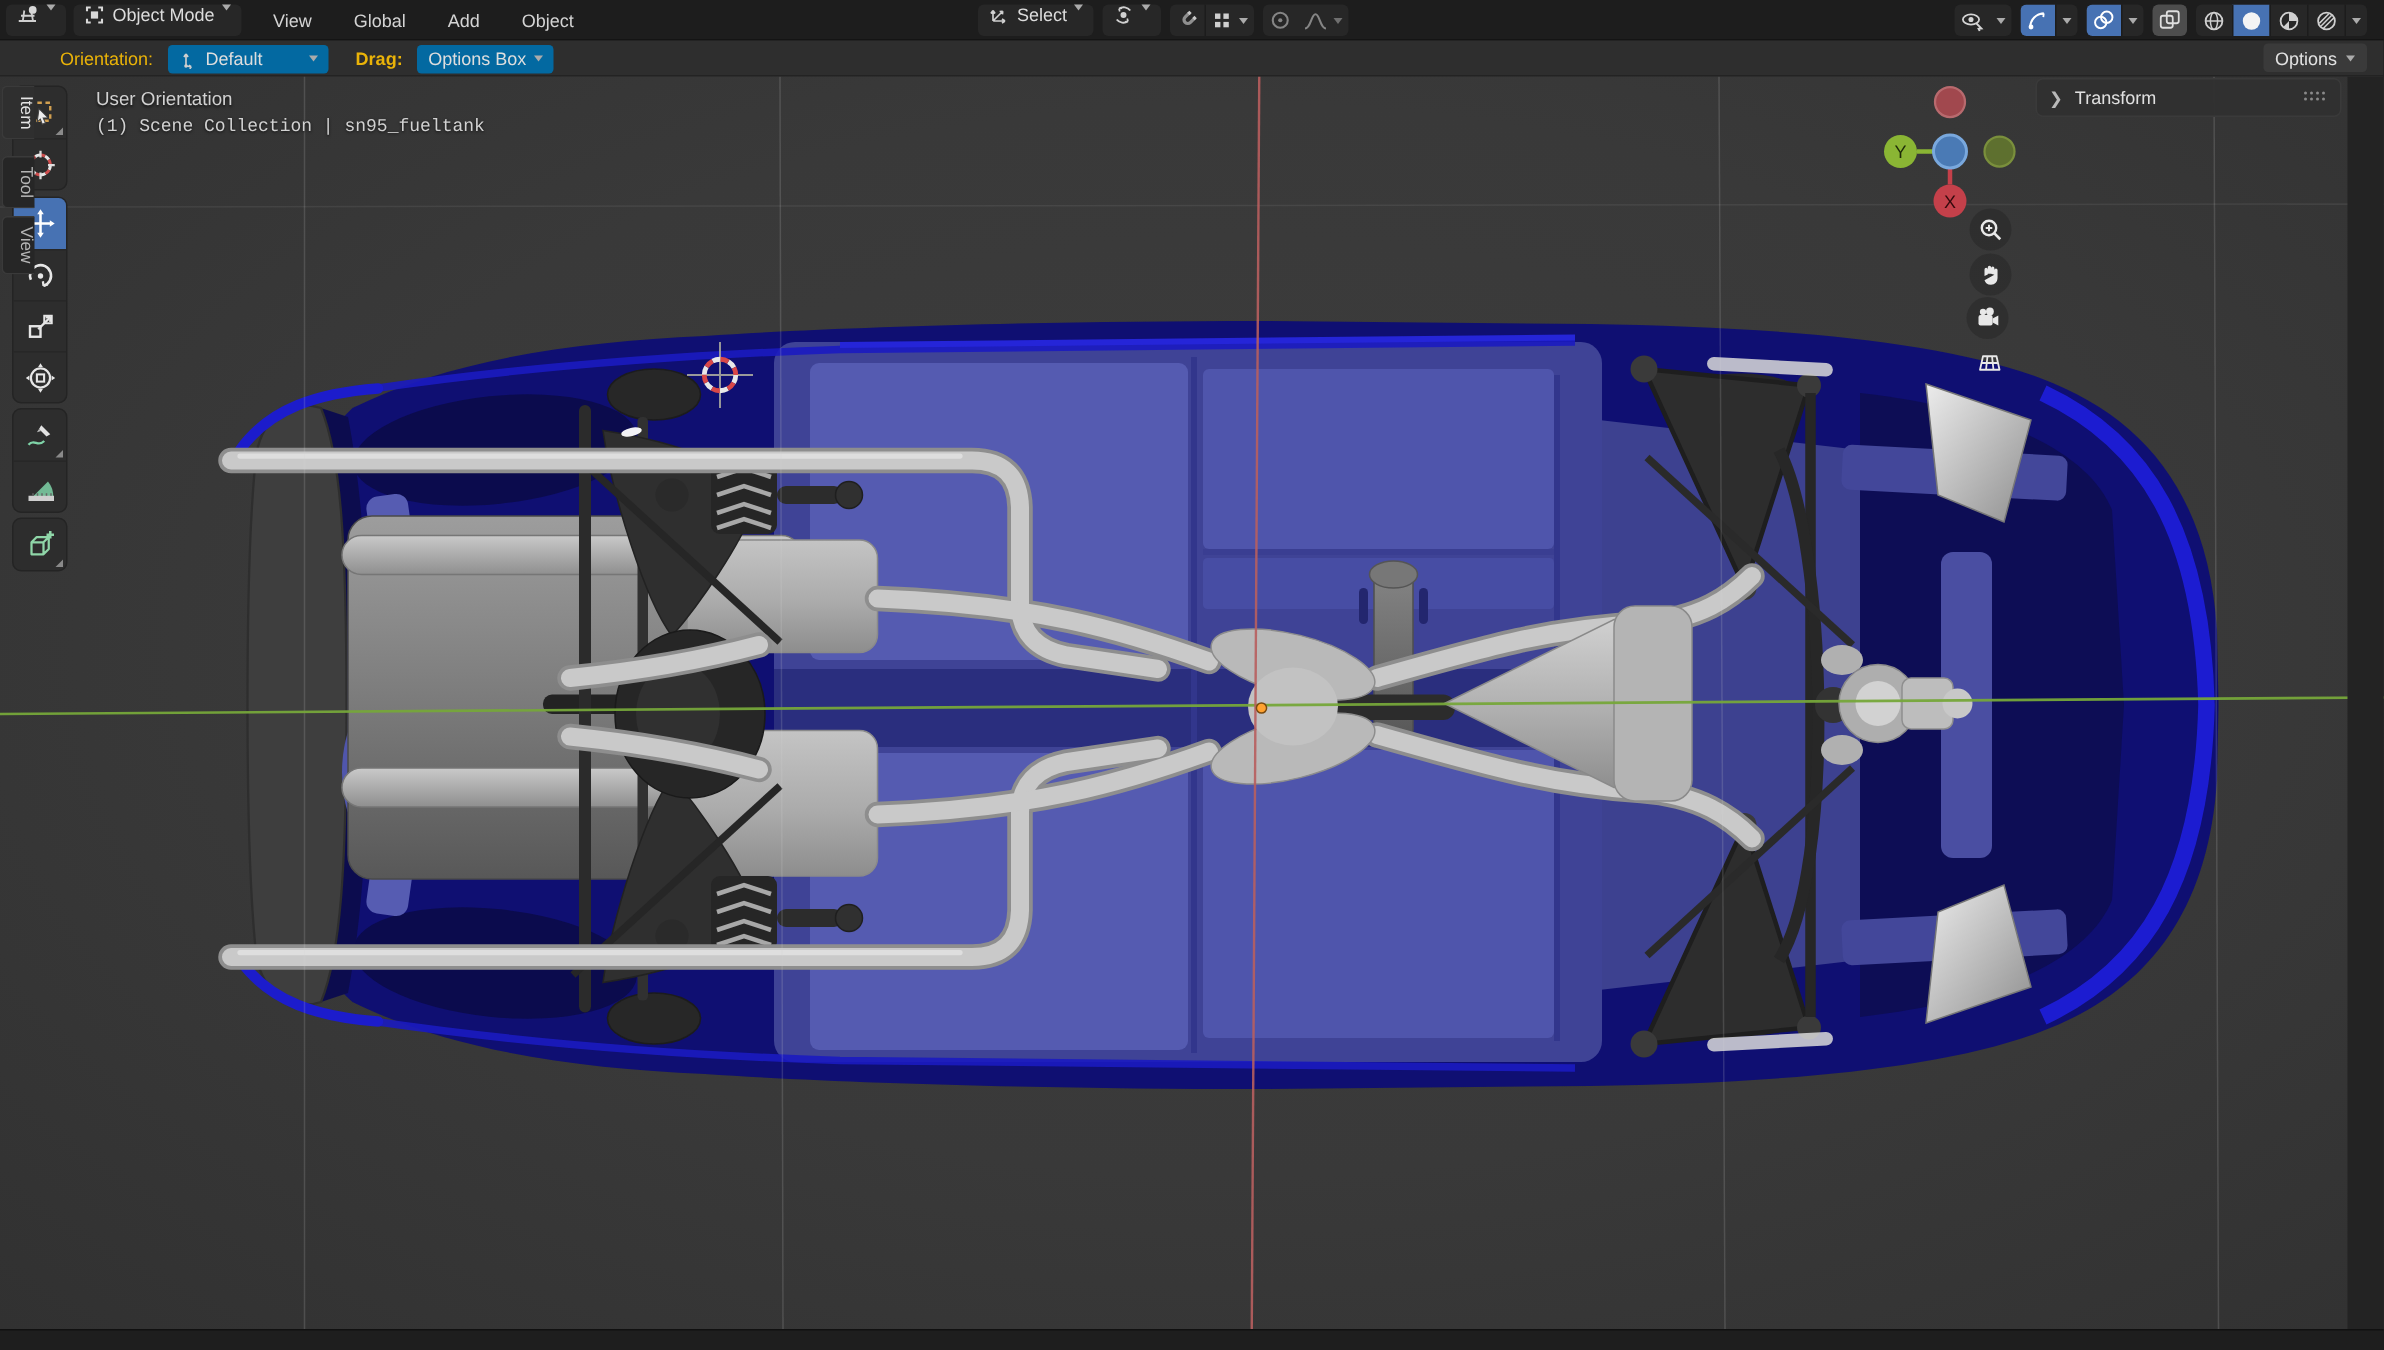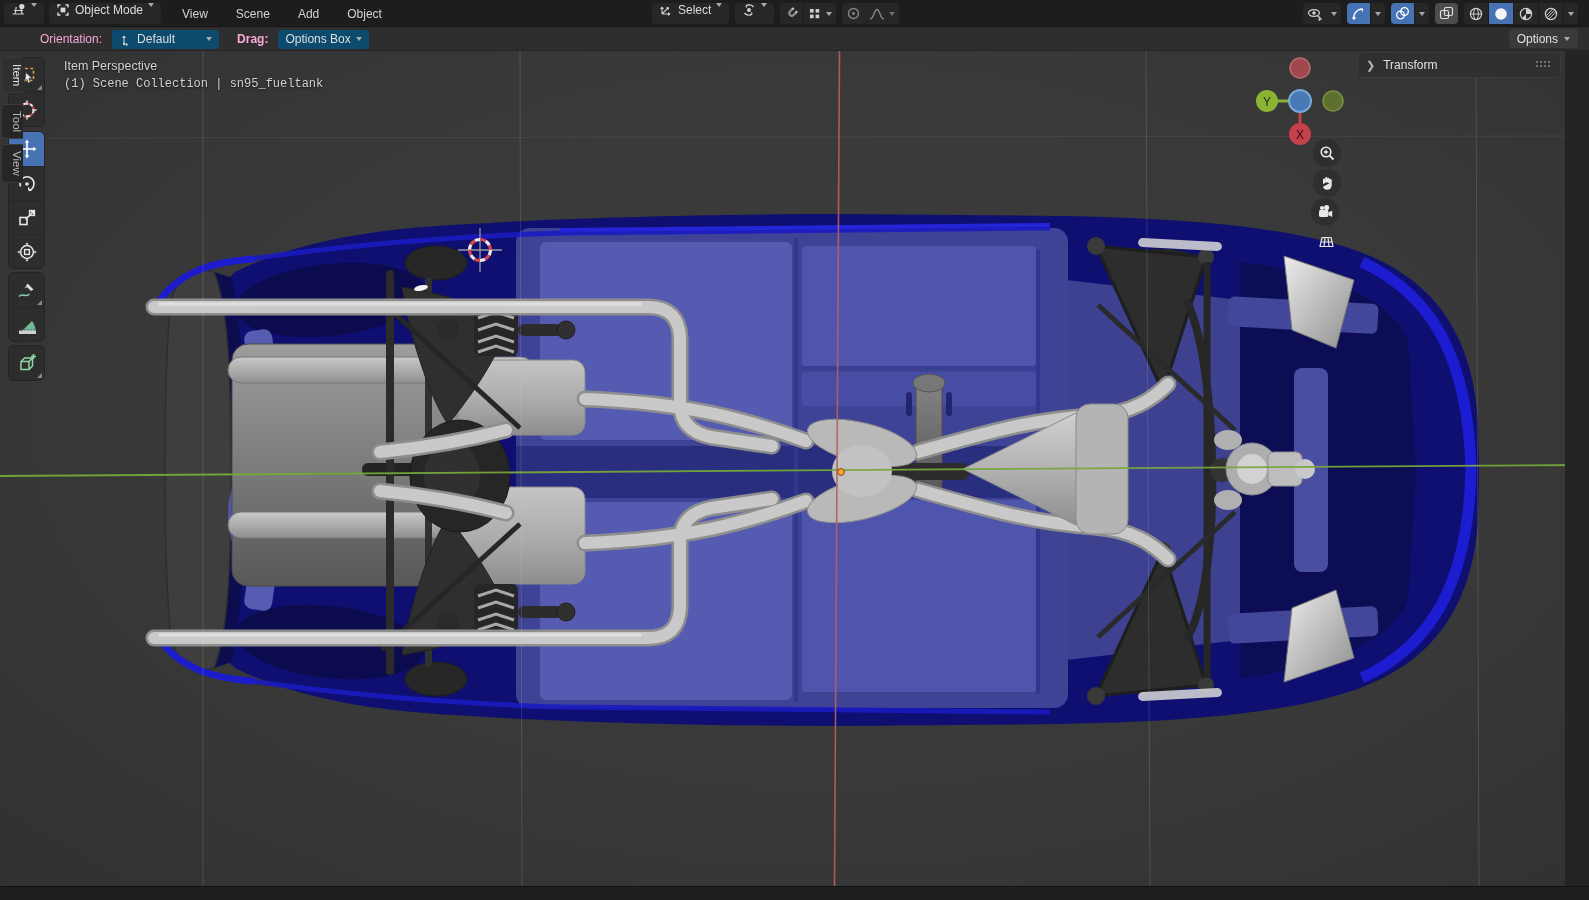--- a/index.html
+++ b/index.html
@@ -19,23 +19,23 @@
   .chev.dim { border-top-color:#6f6f6f; }
   .seg { display:inline-flex; align-items:center; height:21px; background:#272727; border-radius:4px; overflow:hidden; }
   .seg > .cell { display:inline-flex; align-items:center; justify-content:center; height:21px; padding:0 4px; }
   .cell.on { background:#4772b3; }
   .cell.sep { border-left:1px solid #1c1c1c; }
   .xraybtn { background:#4d4d4d; }
 
   
   #toolsettings { position:absolute; left:0; top:27px; width:1589px; height:24px; background:#2e2e2e;
                   border-bottom:1px solid #232323; }
-  .ts-label { color:#f9a8d4; }
+  .ts-label { color:#eab308; }
   .dd { display:inline-flex; align-items:center; gap:5px; height:19px; padding:0 7px;
-        background:#0c4a6e; border-radius:3px; color:#dedede; }
+        background:#0369a1; border-radius:3px; color:#dedede; }
   .options-btn { display:inline-flex; align-items:center; gap:6px; height:19px; padding:0 8px;
                  background:#3a3a3a; border-radius:3px; color:#e2e2e2; }
 
   
   #viewport { position:absolute; left:0; top:51px; width:1589px; height:835px;
               background:radial-gradient(ellipse at 52% 45%, #3d3d3d 0%, #393939 55%, #313131 100%);
               overflow:hidden; }
   #scene { position:absolute; left:0; top:-51px; width:1589px; height:900px; pointer-events:none; }
   .vp-text { position:absolute; left:64px; color:#d2d2d2; text-shadow:0 1px 2px rgba(0,0,0,.7); }
 
@@ -91,21 +91,21 @@
         <svg width="14" height="14" viewBox="0 0 14 14">
             <path d="M2 4.5 V2 H4.5 M9.5 2 H12 V4.5 M12 9.5 V12 H9.5 M4.5 12 H2 V9.5" stroke="#d8d8d8" stroke-width="1.4" fill="none"></path>
             <rect x="4.6" y="4.6" width="4.8" height="4.8" fill="#d8d8d8"></rect>
           </svg>
       </span>
       <span>Object Mode</span>
       <span class="chev"></span>
     </div>
     <div style="display:flex;gap:20px;margin-left:12px;">
       <span class="menu-item">View</span>
-      <span class="menu-item">Scene</span>
+      <span class="menu-item">Global</span>
       <span class="menu-item">Add</span>
       <span class="menu-item">Object</span>
     </div>
   </div>
 
   <div class="abs" style="left:652px;top:3px;display:flex;gap:6px;align-items:center;">
     <div class="hbtn">
       <span>
         <svg width="14" height="14" viewBox="0 0 14 14">
             <path d="M3 11 L3 4 M3 11 L11 11 M3 4 L1.6 6 M3 4 L4.4 6 M11 11 L9 9.6 M11 11 L9 12.4 M3 11 L9.5 4.5 M9.5 4.5 L7.4 4.7 M9.5 4.5 L9.3 6.6" stroke="#d0d0d0" stroke-width="1.1" fill="none"></path>
@@ -443,21 +443,21 @@
     <circle cx="841" cy="472" r="3.4" fill="#ffa230" stroke="#7a4a10"></circle>
 
     <g>
       <line x1="458" y1="250" x2="502" y2="250" stroke="#9a9a9a" stroke-width="1.3"></line>
       <line x1="480" y1="228" x2="480" y2="272" stroke="#9a9a9a" stroke-width="1.3"></line>
       <circle cx="480" cy="250" r="10.5" fill="none" stroke="#e8e8e8" stroke-width="3.2" stroke-dasharray="5.5 5.5"></circle>
       <circle cx="480" cy="250" r="10.5" fill="none" stroke="#d84848" stroke-width="3.2" stroke-dasharray="5.5 5.5" stroke-dashoffset="5.5"></circle>
     </g>
   </svg>
 
-  <div class="vp-text" style="top:8px;font-size:12.5px;">Item Perspective</div>
+  <div class="vp-text" style="top:8px;font-size:12.5px;">User Orientation</div>
   <div class="vp-text" style="top:26px;font-size:12px;font-family:Liberation Mono, monospace;">(1) Scene Collection | sn95_fueltank</div>
 
   <div class="tgroup" style="top:6px;">
     <div class="tbtn subtool">
       <svg width="22" height="22" viewBox="0 0 22 22">
           <rect x="3.5" y="4.5" width="14" height="12" fill="none" stroke="#d2a050" stroke-width="1.6" stroke-dasharray="3 2.4"></rect>
           <path d="M10 8.5 L16 14.5 L12.8 14.6 L14.3 18 L12.2 18.9 L10.9 15.4 L8.8 17.3 Z" fill="#ececec" stroke="#444" stroke-width="0.7"></path>
         </svg>
     </div>
     <div class="tbtn">

